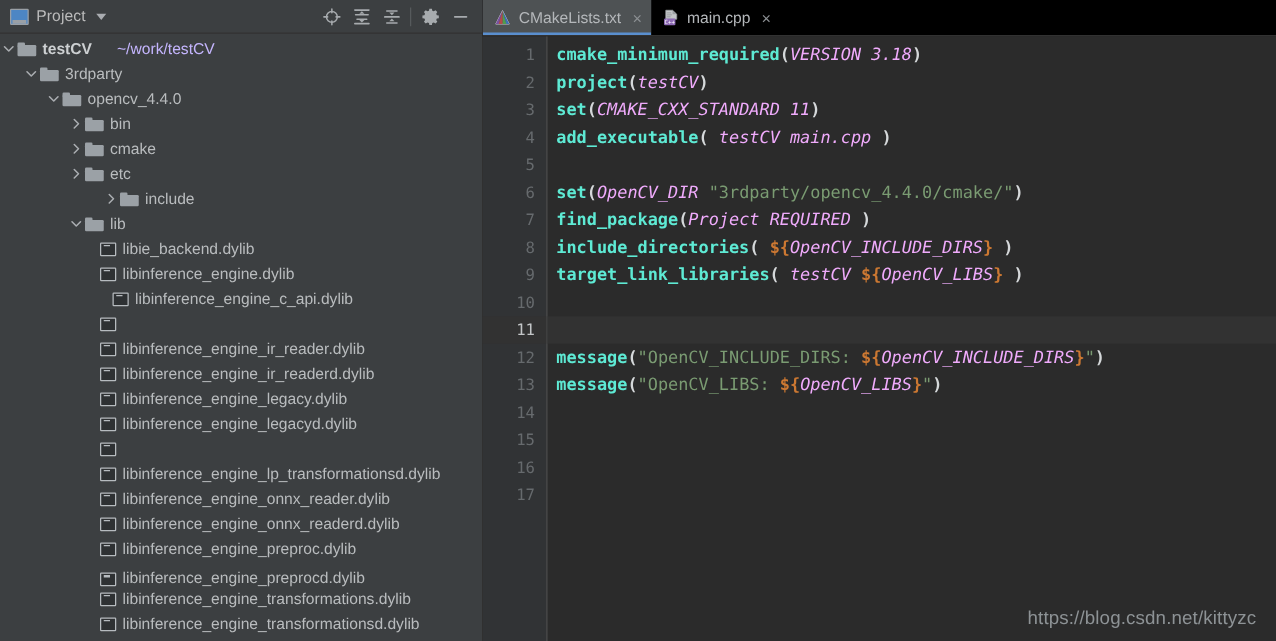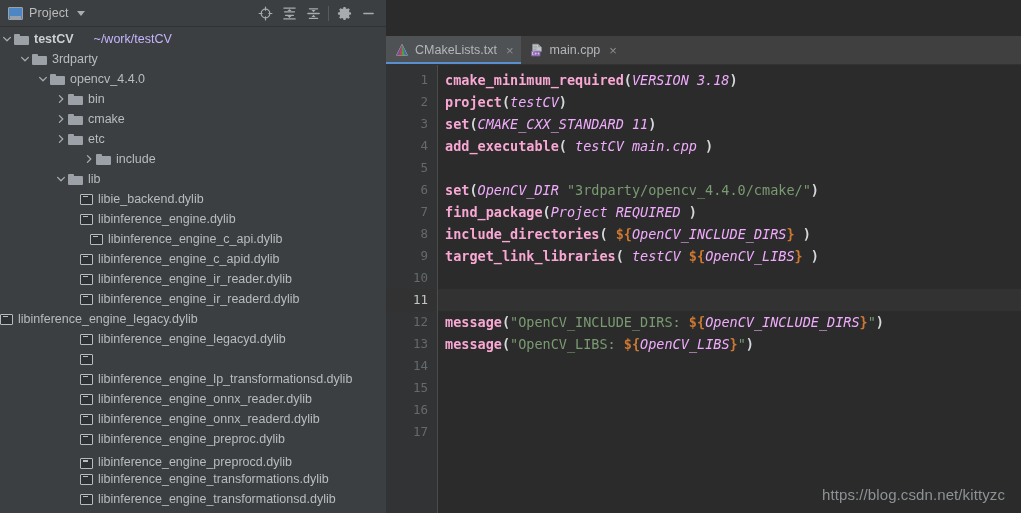--- a/index.html
+++ b/index.html
@@ -154,26 +154,25 @@
   #editor-area {
     flex: 1 1 auto;
     display: flex;
     flex-direction: column;
     background: #2b2b2b;
     overflow: hidden;
     position: relative;
   }
   #tabbar {
     height: 28px;
-    background: #404040;
+    background: #000000;
     display: flex;
     align-items: stretch;
     flex: 0 0 28px;
     border-bottom: 1px solid #323232;
-    margin-top: 36px;
   }
   .tab {
     display: flex;
     align-items: center;
     padding: 0 7px 0 9px;
     gap: 6px;
     color: #b4b7ba;
     font-size: 12.5px;
     position: relative;
   }
@@ -235,21 +234,21 @@
     padding-left: 7px;
     font-family: "DejaVu Sans Mono", monospace;
     font-size: 13.5px;
     white-space: pre;
     color: #a9b7c6;
     box-sizing: border-box;
   }
   .cline.current {
     background: #323232;
   }
-  .tk-cmd  { color: #f9a8d4; font-weight: bold; }
+  .tk-cmd  { color: #5eead4; font-weight: bold; }
   .tk-punc { color: #d5d8da; font-weight: bold; }
   .tk-arg  { color: #f0abfc; font-style: italic; }
   .tk-str  { color: #7a9b72; }
   .tk-var  { color: #cc7832; font-weight: bold; }
 
   #watermark {
     position: absolute;
     right: 16px;
     bottom: 10px;
     color: #8d9295;
@@ -392,31 +391,30 @@
         <div class="tree-row" style="padding-left: 80px;">
           <span class="file-ico"></span>
           <span class="tree-label">libinference_engine.dylib</span>
         </div>
         <div class="tree-row" style="padding-left: 80px; margin-left: 10px;">
           <span class="file-ico"></span>
           <span class="tree-label">libinference_engine_c_api.dylib</span>
         </div>
         <div class="tree-row" style="padding-left: 80px;">
           <span class="file-ico"></span>
-          <span class="tree-label">libinference_engine_c_apid.dylib</span>
         </div>
         <div class="tree-row" style="padding-left: 80px;">
           <span class="file-ico"></span>
           <span class="tree-label">libinference_engine_ir_reader.dylib</span>
         </div>
         <div class="tree-row" style="padding-left: 80px;">
           <span class="file-ico"></span>
           <span class="tree-label">libinference_engine_ir_readerd.dylib</span>
         </div>
-        <div class="tree-row" style="">
+        <div class="tree-row" style="padding-left: 80px;">
           <span class="file-ico"></span>
           <span class="tree-label">libinference_engine_legacy.dylib</span>
         </div>
         <div class="tree-row" style="padding-left: 80px;">
           <span class="file-ico"></span>
           <span class="tree-label">libinference_engine_legacyd.dylib</span>
         </div>
         <div class="tree-row" style="padding-left: 80px;">
           <span class="file-ico"></span>
         </div>

